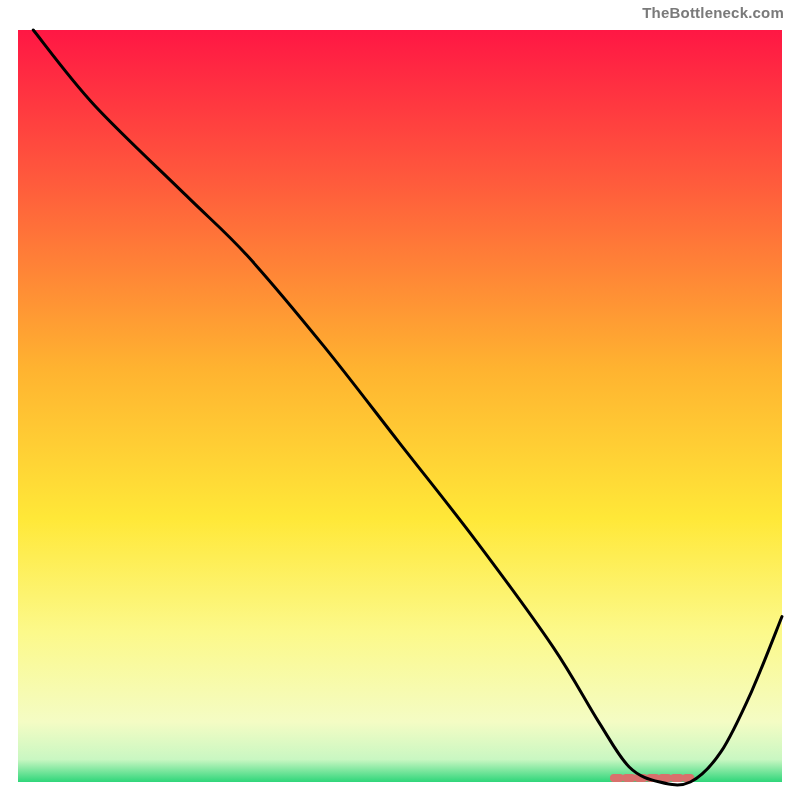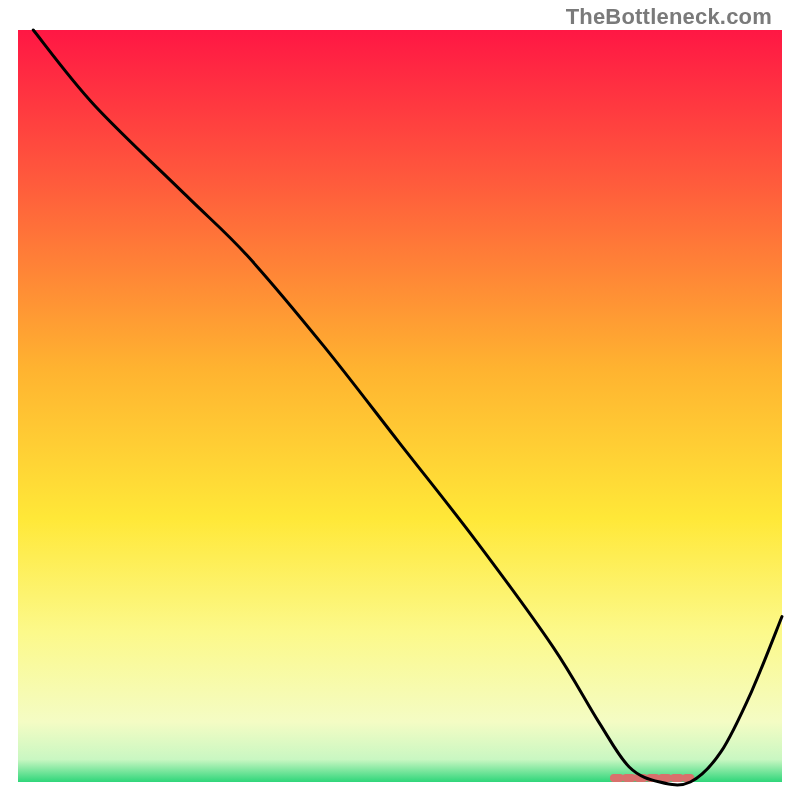--- a/index.html
+++ b/index.html
@@ -12,22 +12,22 @@
     background: #fff;
   }
   .stage {
     position: relative;
     width: 800px;
     height: 800px;
   }
   .watermark {
     position: absolute;
     top: 4px;
-    right: 28px;
-    font-size: 22px;
+    right: 16px;
+    font-size: 15px;
     font-weight: 600;
     color: #7a7a7a;
     letter-spacing: 0.2px;
     user-select: none;
   }
   svg.chart {
     position: absolute;
     left: 0;
     top: 0;
     width: 800px;

